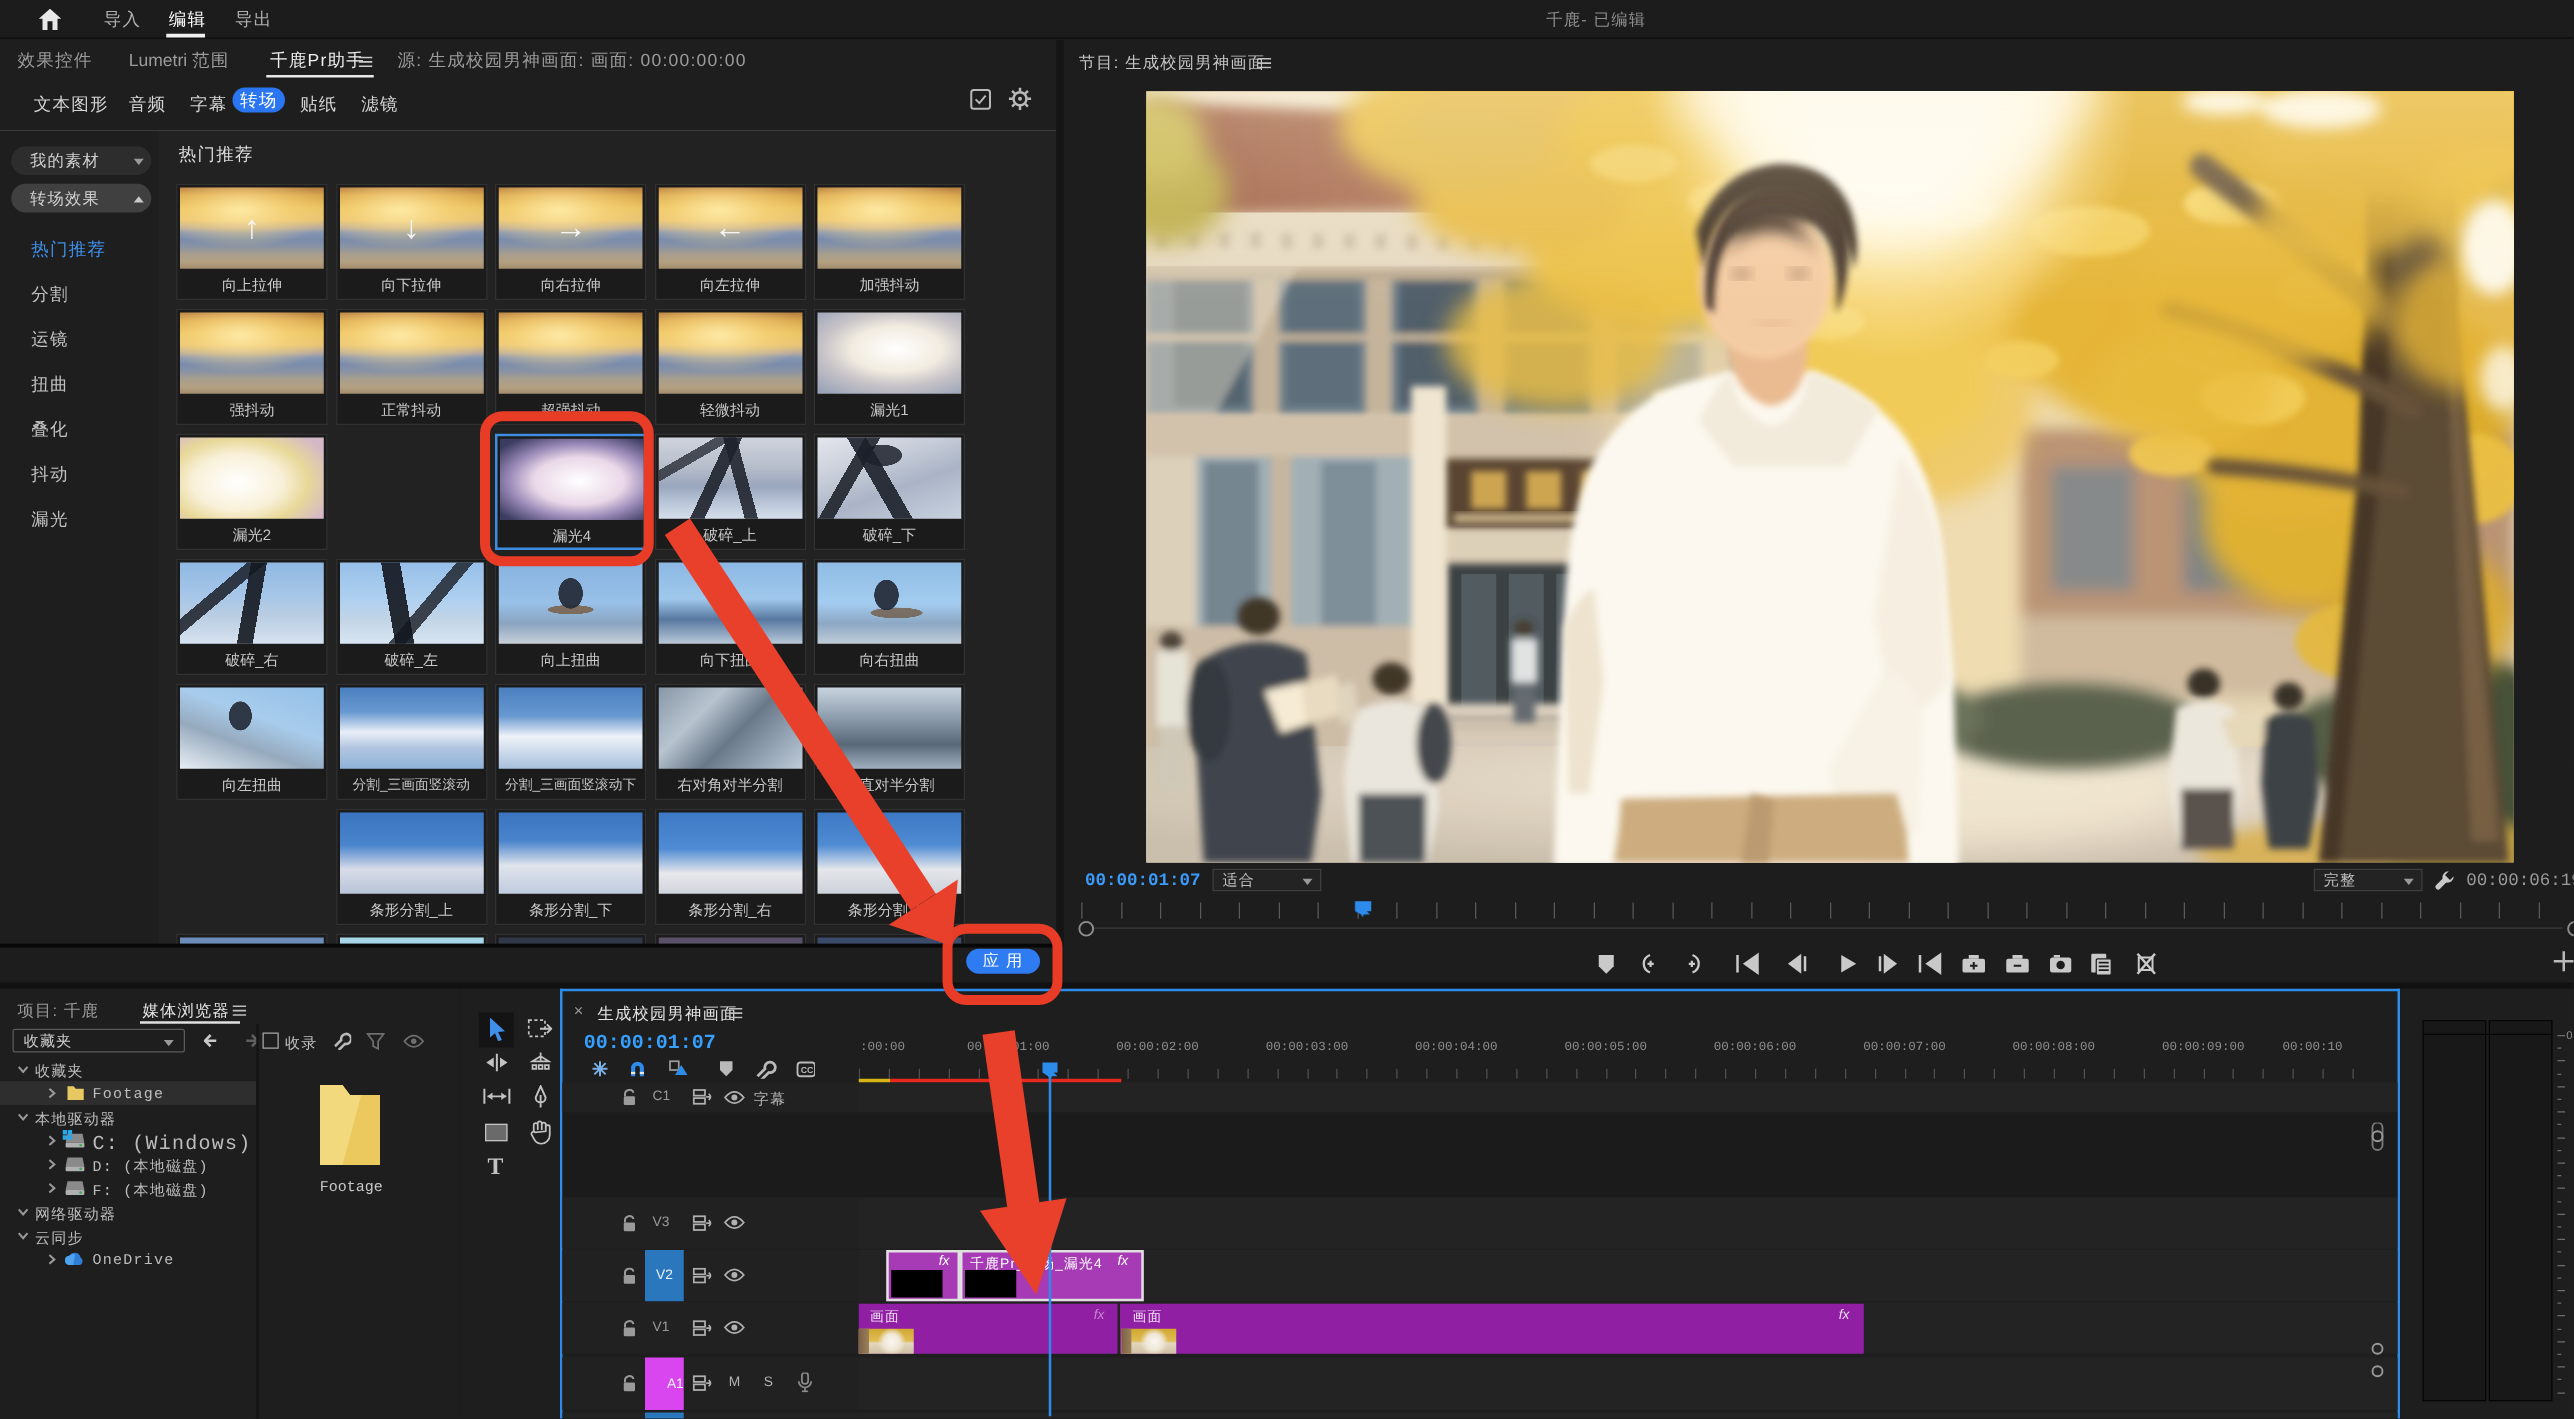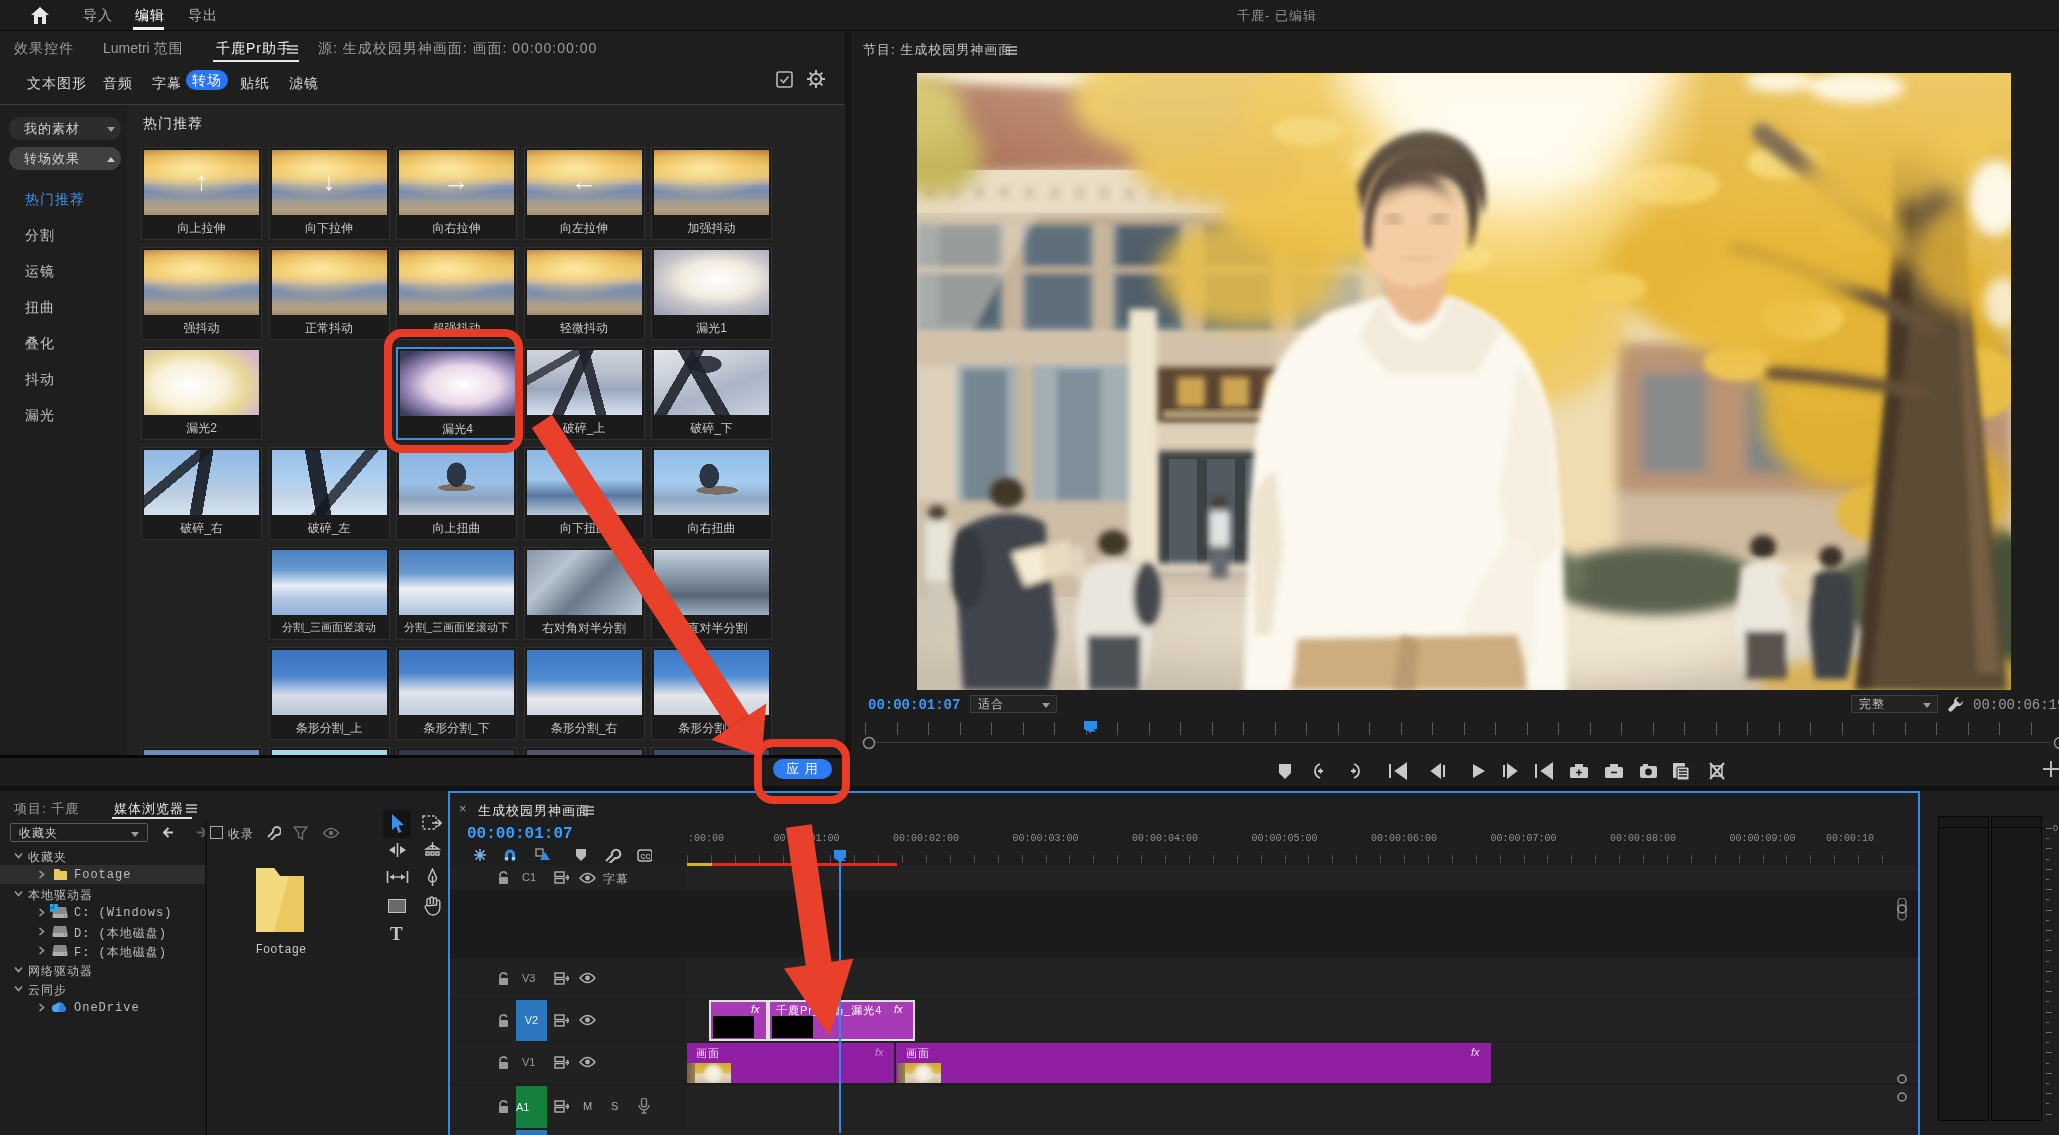--- a/index.html
+++ b/index.html
@@ -201,20 +201,24 @@
           <div class="thumb" style="background: radial-gradient(16px 20px at 50% 38%, rgba(38, 46, 60, 0.95) 0px, rgba(38, 46, 60, 0.95) 60%, rgba(38, 46, 60, 0) 62%), radial-gradient(30px 6px at 50% 58%, rgba(120, 90, 60, 0.8) 0px, rgba(120, 90, 60, 0.8) 60%, rgba(120, 90, 60, 0) 62%), linear-gradient(rgb(136, 180, 224) 0%, rgb(152, 192, 232) 50%, rgb(138, 164, 192) 75%, rgb(200, 208, 216) 100%);"></div>
           <div class="clabel cjk">向上扭曲</div>
         </div>
         <div class="card" style="left: 396.5px; top: 342px;">
           <div class="thumb" style="background: linear-gradient(rgb(140, 184, 228) 0%, rgb(160, 200, 236) 45%, rgb(88, 120, 160) 70%, rgb(184, 200, 216) 100%);"></div>
           <div class="clabel cjk">向下扭曲</div>
         </div>
         <div class="card" style="left: 524px; top: 342px;">
           <div class="thumb" style="background: radial-gradient(16px 20px at 48% 40%, rgba(38, 46, 60, 0.95) 0px, rgba(38, 46, 60, 0.95) 60%, rgba(38, 46, 60, 0) 62%), radial-gradient(34px 7px at 55% 62%, rgba(110, 85, 60, 0.75) 0px, rgba(110, 85, 60, 0.75) 60%, rgba(110, 85, 60, 0) 62%), linear-gradient(rgb(144, 188, 228) 0%, rgb(164, 204, 240) 50%, rgb(140, 168, 196) 75%, rgb(192, 204, 216) 100%);"></div>
           <div class="clabel cjk">向右扭曲</div>
+        </div>
+        <div class="card" style="left: 14px; top: 442px;">
+          <div class="thumb" style="background: radial-gradient(15px 19px at 42% 35%, rgba(40, 48, 62, 0.95) 0px, rgba(40, 48, 62, 0.95) 60%, rgba(40, 48, 62, 0) 62%), linear-gradient(200deg, rgb(148, 192, 232) 0%, rgb(168, 204, 236) 40%, rgb(150, 170, 190) 65%, rgb(232, 238, 244) 100%);"></div>
+          <div class="clabel cjk">向左扭曲</div>
         </div>
         <div class="card" style="left: 141.5px; top: 442px;">
           <div class="thumb" style="background: linear-gradient(rgb(74, 128, 192) 0%, rgb(104, 152, 208) 30%, rgb(232, 238, 248) 55%, rgb(176, 196, 224) 75%, rgb(143, 178, 216) 100%);"></div>
           <div class="clabel cjk" style="letter-spacing: 0px; font-size: 11px;">分割_三画面竖滚动</div>
         </div>
         <div class="card" style="left: 269px; top: 442px;">
           <div class="thumb" style="background: linear-gradient(rgb(74, 128, 192) 0%, rgb(104, 152, 208) 35%, rgb(238, 242, 248) 60%, rgb(168, 192, 220) 100%);"></div>
           <div class="clabel cjk" style="letter-spacing: 0px; font-size: 11px;">分割_三画面竖滚动下</div>
         </div>
         <div class="card" style="left: 396.5px; top: 442px;">
@@ -681,21 +685,21 @@
         <path d="M2 1 H14 L15.5 8 H0.5 Z" fill="#8a8a8a"></path>
         <rect x="0.5" y="8" width="15" height="4" rx="1" fill="#b0b0b0"></rect>
         <circle cx="12.5" cy="10" r="1.1" fill="#3fae4a"></circle>
       </svg>
       <svg style="position:absolute;left:50px;top:113px" width="8" height="8" viewBox="0 0 8 8">
         <rect x="0" y="0" width="3.6" height="3.6" fill="#28a8ea"></rect>
         <rect x="4.2" y="0" width="3.6" height="3.6" fill="#28a8ea"></rect>
         <rect x="0" y="4.2" width="3.6" height="3.6" fill="#28a8ea"></rect>
         <rect x="4.2" y="4.2" width="3.6" height="3.6" fill="#28a8ea"></rect>
       </svg>
-      <div class="cjk" style="position:absolute;left:74px;top:115px;font-size:12px;color:#bdbdbd;font-family:'Liberation Mono',monospace;">C: (Windows)</div>
+      <div class="cjk" style="position:absolute;left:74px;top:115px;font-size:16px;color:#bdbdbd;font-family:'Liberation Mono',monospace;">C: (Windows)</div>
       <svg style="position:absolute;left:38px;top:136px" width="7" height="9" viewBox="0 0 7 9">
         <path d="M1.5 1 L5.5 4.5 L1.5 8" stroke="#9a9a9a" stroke-width="1.6" fill="none"></path>
       </svg>
       <svg style="position:absolute;left:52px;top:134px" width="16" height="13" viewBox="0 0 16 13">
         <path d="M2 1 H14 L15.5 8 H0.5 Z" fill="#8a8a8a"></path>
         <rect x="0.5" y="8" width="15" height="4" rx="1" fill="#b0b0b0"></rect>
         <circle cx="12.5" cy="10" r="1.1" fill="#3fae4a"></circle>
       </svg>
       <div class="cjk" style="position:absolute;left:74px;top:134px;font-size:12px;color:#bdbdbd;font-family:'Liberation Mono',monospace;">D: (本地磁盘)</div>
       <svg style="position:absolute;left:38px;top:155px" width="7" height="9" viewBox="0 0 7 9">
@@ -929,21 +933,21 @@
             <path d="M1 6 Q8.5 -3 16 6 Q8.5 15 1 6 Z" fill="none" stroke="#b0b0b0" stroke-width="1.4"></path>
             <circle cx="8.5" cy="6" r="2.4" fill="#b0b0b0"></circle>
           </svg>
         </div>
         <div style="position:absolute;left:0;top:220px;width:1468px;height:42px;background:#232323"></div>
         <div style="position:absolute;left:0;top:220px;width:237px;height:42px;background:#212121">
           <svg style="position:absolute;left:48px;top:14px" width="12" height="14" viewBox="0 0 12 14">
             <path d="M2 6 V4.5 A3.5 3.5 0 0 1 8.8 3.2" fill="none" stroke="#9a9a9a" stroke-width="1.6"></path>
             <rect x="1" y="6" width="9" height="7" rx="1" fill="#9a9a9a"></rect>
           </svg>
-          <div style="position:absolute;left:66px;top:0;width:31px;height:42px;background:#15803d;color:#e8f2fc;font-size:11px;text-align:left;line-height:42px">A1</div>
+          <div style="position:absolute;left:66px;top:0;width:31px;height:42px;background:#d946ef;color:#e8f2fc;font-size:11px;text-align:right;line-height:42px">A1</div>
           <svg style="position:absolute;left:104px;top:14px" width="15" height="13" viewBox="0 0 15 13">
             <rect x="1" y="1" width="9" height="4.5" fill="none" stroke="#b0b0b0" stroke-width="1.4"></rect>
             <rect x="1" y="7.5" width="9" height="4.5" fill="none" stroke="#b0b0b0" stroke-width="1.4"></rect>
             <path d="M11 6.5 L15 6.5 M13 4 L15 6.5 L13 9" stroke="#b0b0b0" stroke-width="1.3" fill="none"></path>
           </svg>
           <div style="position:absolute;left:133px;top:14px;font-size:11px;color:#b0b0b0">M</div>
           <div style="position:absolute;left:161px;top:14px;font-size:11px;color:#b0b0b0">S</div>
           <svg style="position:absolute;left:188px;top:12px" width="12" height="16" viewBox="0 0 12 16">
             <rect x="3.5" y="0" width="5" height="9" rx="2.5" fill="none" stroke="#8a8a8a" stroke-width="1.4"></rect>
             <path d="M1 7 a5 5 0 0 0 10 0 M6 12 V15 M3.5 15 H8.5" fill="none" stroke="#8a8a8a" stroke-width="1.4"></path>

